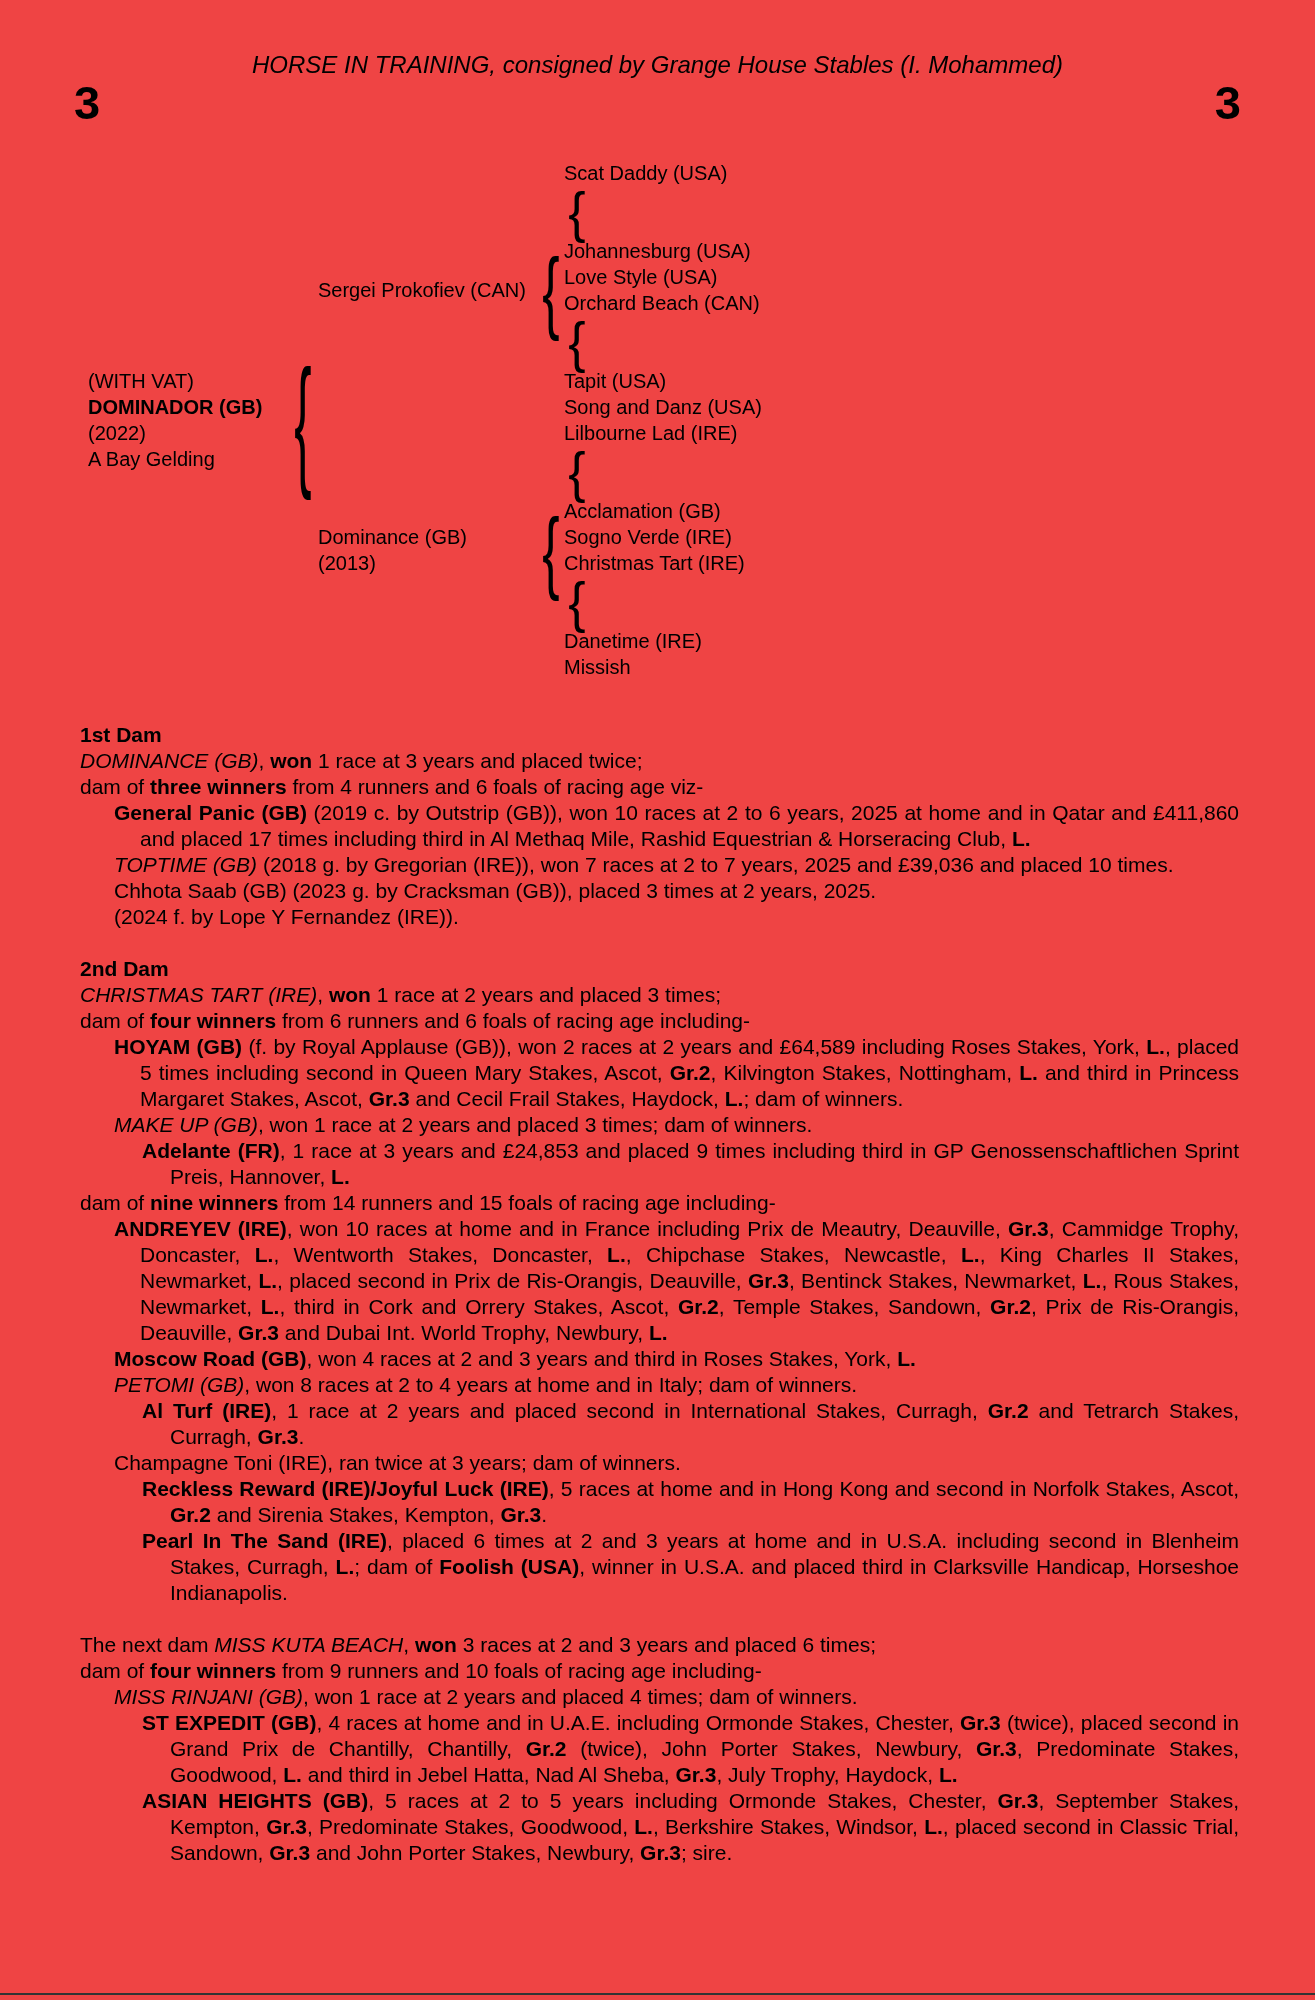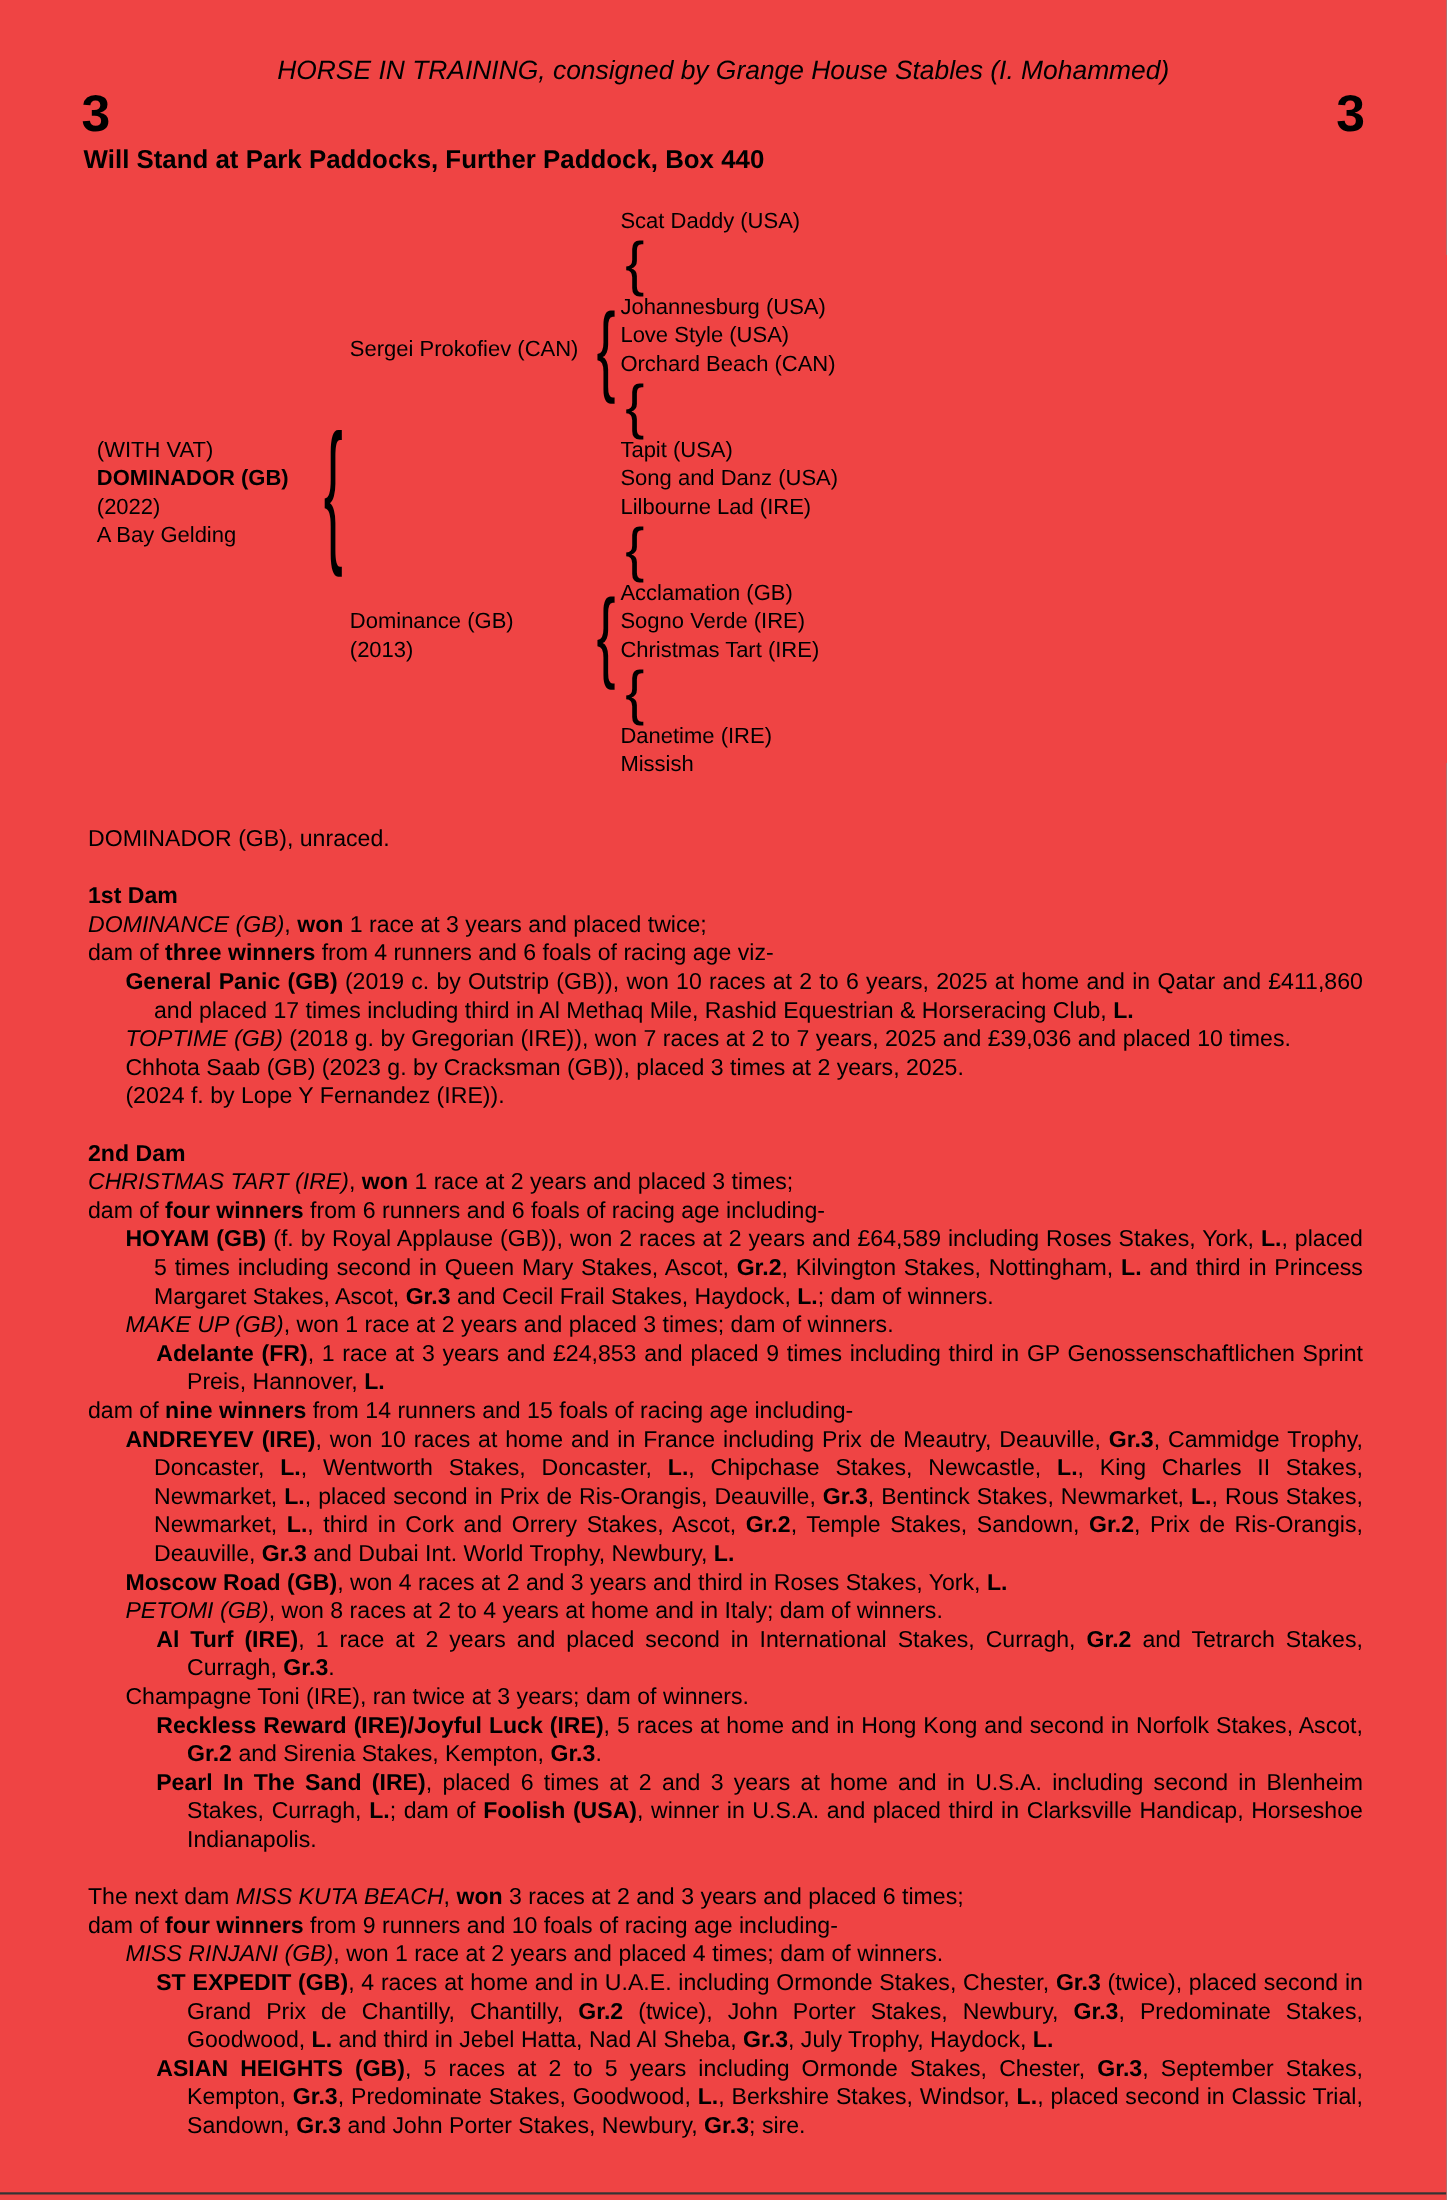--- a/index.html
+++ b/index.html
@@ -49,21 +49,20 @@
 
 <div class="page">
 
   <div class="header-line">HORSE IN TRAINING, consigned by Grange House Stables (I. Mohammed)</div>
 
   <div class="lot-row">
     <div class="lot">3</div>
     <div class="lot">3</div>
   </div>
 
-  <div class="stand-line">Will Stand at Park Paddocks, Further Paddock, Box 440</div>
 
   <div class="pedigree">
     <div class="ped-subject">
       <div>(WITH VAT)</div>
       <div class="bold">DOMINADOR (GB)</div>
       <div>(2022)</div>
       <div>A Bay Gelding</div>
     </div>
     <div class="brace brace-b">{</div>
     <div class="ped-col">
@@ -114,21 +113,20 @@
               <div>Missish</div>
             </div>
           </div>
         </div>
       </div>
 
     </div>
   </div>
 
   <div class="body-text">
-    <div class="blk p"><span>DOMINADOR (GB), unraced.</span></div>
     <div class="blk h mt"><span>1st Dam</span></div>
     <div class="blk p"><span class="r-i">DOMINANCE (GB)</span><span>, </span><span class="r-b">won</span><span> 1 race at 3 years and placed twice;</span></div>
     <div class="blk p"><span>dam of </span><span class="r-b">three winners</span><span> from 4 runners and 6 foals of racing age viz-</span></div>
     <div class="blk e1"><span class="r-b">General Panic (GB)</span><span> (2019 c. by Outstrip (GB)), won 10 races at 2 to 6 years, 2025 at home and in Qatar and £411,860 and placed 17 times including third in Al Methaq Mile, Rashid Equestrian &amp; Horseracing Club, </span><span class="r-b">L.</span></div>
     <div class="blk e1"><span class="r-i">TOPTIME (GB)</span><span> (2018 g. by Gregorian (IRE)), won 7 races at 2 to 7 years, 2025 and £39,036 and placed 10 times.</span></div>
     <div class="blk e1"><span>Chhota Saab (GB) (2023 g. by Cracksman (GB)), placed 3 times at 2 years, 2025.</span></div>
     <div class="blk e1"><span>(2024 f. by Lope Y Fernandez (IRE)).</span></div>
     <div class="blk h mt"><span>2nd Dam</span></div>
     <div class="blk p"><span class="r-i">CHRISTMAS TART (IRE)</span><span>, </span><span class="r-b">won</span><span> 1 race at 2 years and placed 3 times;</span></div>
     <div class="blk p"><span>dam of </span><span class="r-b">four winners</span><span> from 6 runners and 6 foals of racing age including-</span></div>

